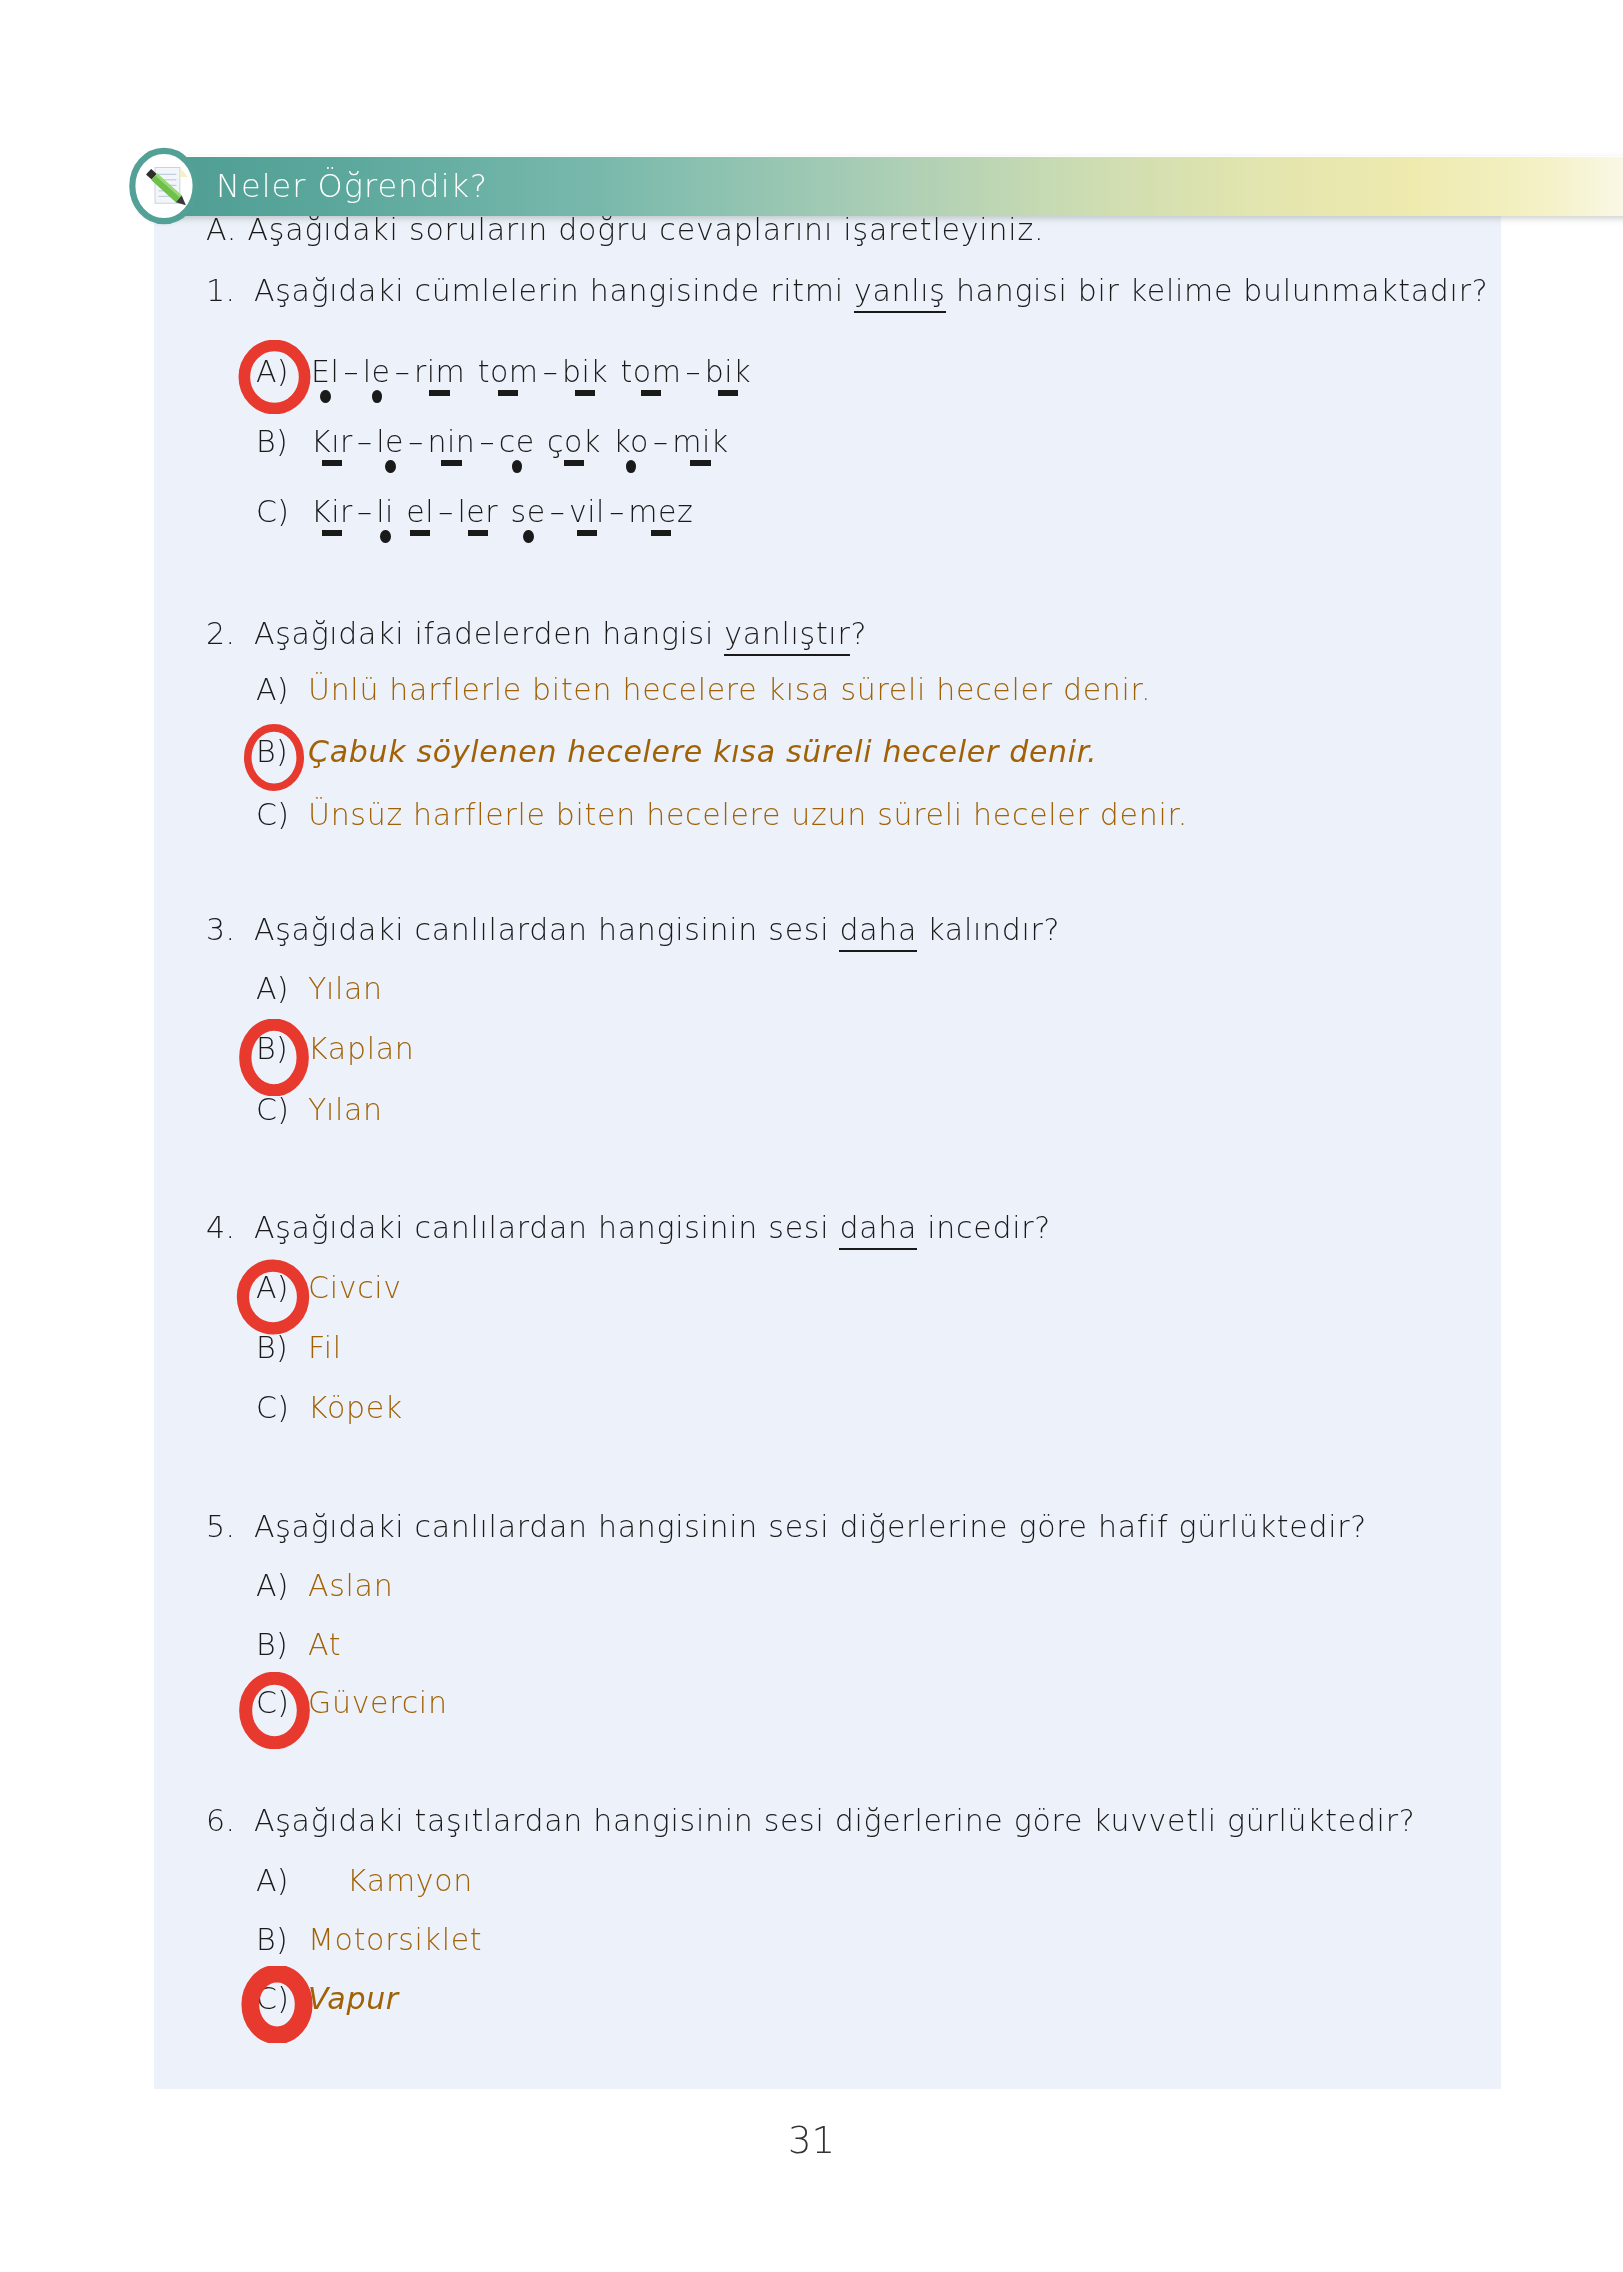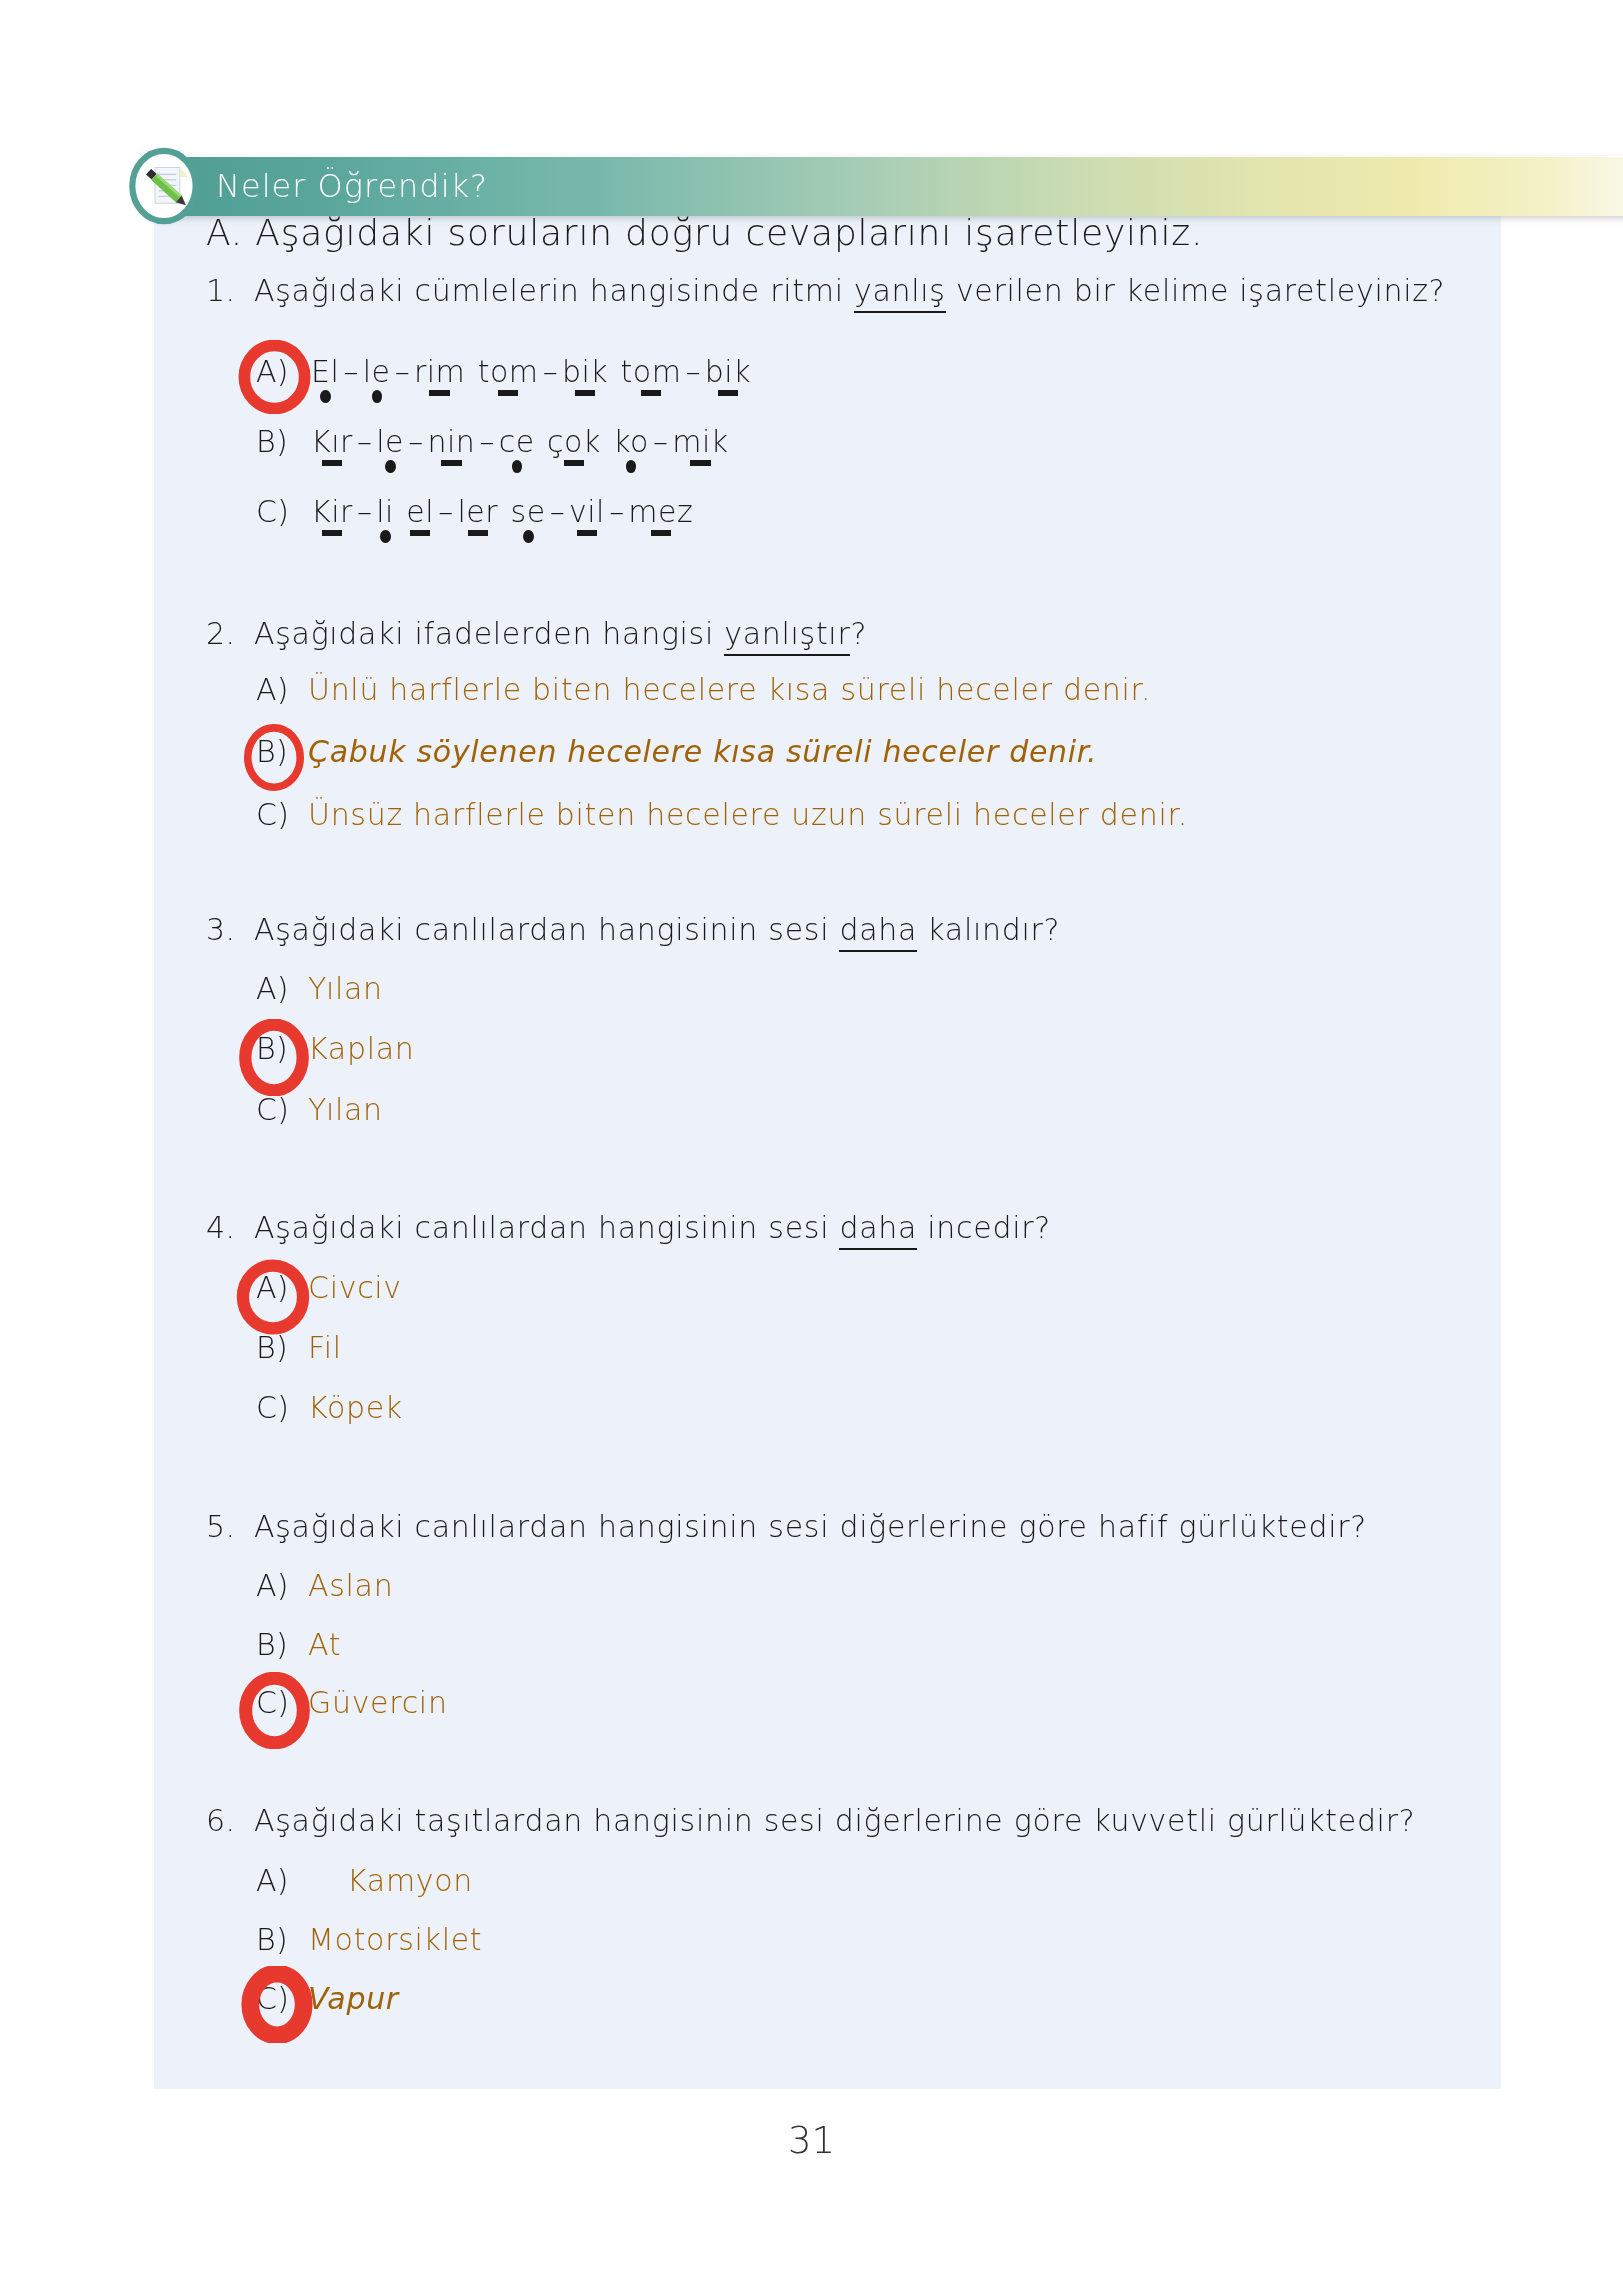--- a/index.html
+++ b/index.html
@@ -79,21 +79,21 @@
   .txt {
     position: absolute;
     font-family: "DejaVu Sans", sans-serif;
     color: #1a1a1a;
     white-space: nowrap;
     font-weight: 300;
   }
   #instruction-a {
     left: 206px;
     top: 212px;
-    font-size: 36px;
+    font-size: 30px;
     letter-spacing: 0.8px;
   }
   .q-number {
     font-size: 30px;
     letter-spacing: 0.4px;
   }
   .q-text {
     font-size: 30px;
     letter-spacing: 0.7px;
   }
@@ -209,21 +209,21 @@
       <rect x="41" y="55" width="48" height="13" fill="#6fc04a"></rect>
       <rect x="41" y="55" width="48" height="4" fill="#9ad975"></rect>
       <polygon points="89,55 103,61.5 89,68" fill="#3a3a3a"></polygon>
     </g>
   </svg>
 </div>
 
 <div class="txt" id="instruction-a">A. Aşağıdaki soruların doğru cevaplarını işaretleyiniz.</div>
 
 <div class="txt q-number" style="left:206px; top:273px;">1.</div>
-<div class="txt q-text" style="left:254px; top:273px;"><span>Aşağıdaki cümlelerin hangisinde ritmi </span><span class="underline-word">yanlış</span><span> verilen bir kelime işaretleyiniz?</span></div>
+<div class="txt q-text" style="left:254px; top:273px;"><span>Aşağıdaki cümlelerin hangisinde ritmi </span><span class="underline-word">yanlış</span><span> hangisi bir kelime bulunmaktadır?</span></div>
 
 <div class="txt opt-letter" style="left:256px; top:354px;">A)</div>
 <div class="rhythm-row" style="left:311px; top:354px;">
   <span class="syl"><span>El</span><i class="mark short"></i></span><span class="sep">–</span><span class="syl"><span>le</span><i class="mark short"></i></span><span class="sep">–</span><span class="syl"><span>rim</span><i class="mark long"></i></span><span class="gap"></span><span class="syl"><span>tom</span><i class="mark long"></i></span><span class="sep">–</span><span class="syl"><span>bik</span><i class="mark long"></i></span><span class="gap"></span><span class="syl"><span>tom</span><i class="mark long"></i></span><span class="sep">–</span><span class="syl"><span>bik</span><i class="mark long"></i></span>
 </div>
 
 <div class="txt opt-letter" style="left:256px; top:424px;">B)</div>
 <div class="rhythm-row" style="left:311px; top:424px;">
   <span class="syl"><span>Kır</span><i class="mark long"></i></span><span class="sep">–</span><span class="syl"><span>le</span><i class="mark short"></i></span><span class="sep">–</span><span class="syl"><span>nin</span><i class="mark long"></i></span><span class="sep">–</span><span class="syl"><span>ce</span><i class="mark short"></i></span><span class="gap"></span><span class="syl"><span>çok</span><i class="mark long"></i></span><span class="gap"></span><span class="syl"><span>ko</span><i class="mark short"></i></span><span class="sep">–</span><span class="syl"><span>mik</span><i class="mark long"></i></span>
 </div>

